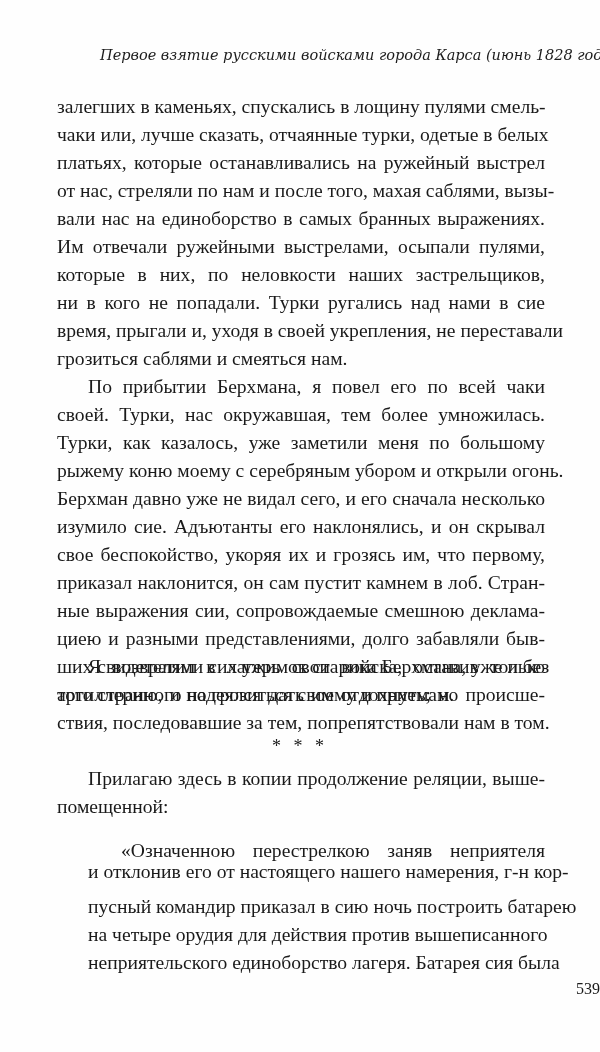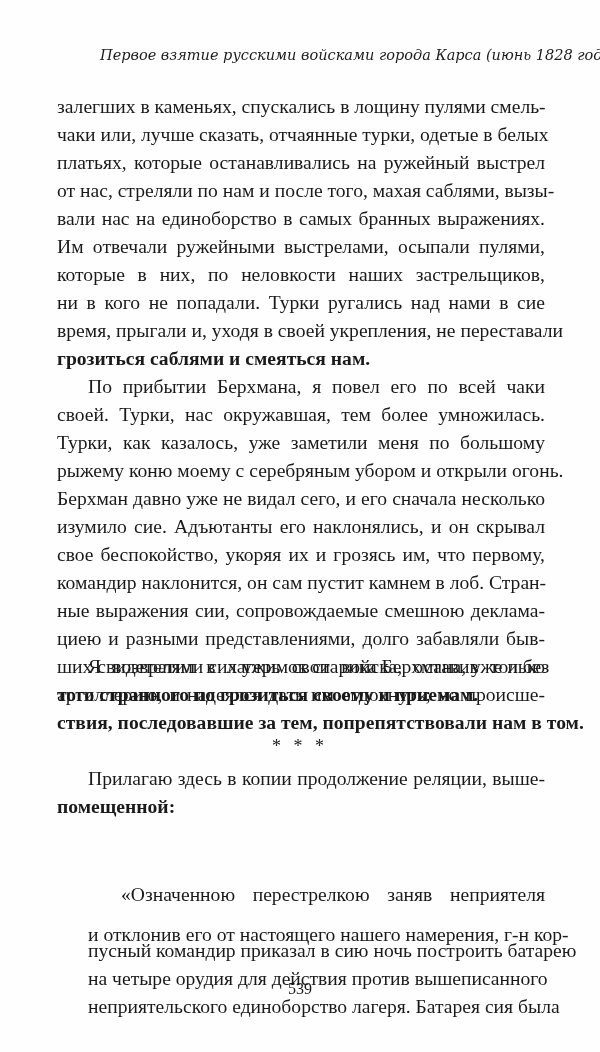--- a/index.html
+++ b/index.html
@@ -13,30 +13,30 @@
     }
     .body-text {
       position: absolute; left: 57px; width: 488px;
       font-family: "Liberation Serif", "DejaVu Serif", serif;
       font-size: 19.6px; color: #1a1a1a;
     }
     .line {
       position: absolute; left: 0; width: 100%; height: 28px;
       white-space: nowrap; text-align: justify; text-align-last: justify;
     }
-    .line.last { text-align-last: left; font-weight: bold; }
+    .line.last { text-align-last: left; }
     .line.indent { left: 31px; width: calc(100% - 31px); }
-    .quote .line { left: 31px; width: calc(100% - 31px); margin-top: 44px; }
+    .quote .line { left: 31px; width: calc(100% - 31px); }
     .quote .line.indent { left: 64px; width: calc(100% - 64px); }
     .stars {
       position: absolute; left: 0; width: 600px; top: 736px; text-align: center;
       font-family: "Liberation Serif", "DejaVu Serif", serif; font-size: 18px; letter-spacing: 4px;
     }
     .page-number {
-      position: absolute; left: 0; width: 600px; top: 980px; text-align: center;
+      position: absolute; left: 0; width: 600px; top: 980px; text-align: right;
       font-family: "Liberation Serif", "DejaVu Serif", serif; font-size: 16px; color: #1a1a1a;
     }
   </style>
 </head>
 <body>
 
 <div class="page">
 
   <div class="header">Первое взятие русскими войсками города Карса (июнь 1828 года)</div>
 
@@ -54,21 +54,21 @@
   </div>
 
   <div class="body-text" style="top:376px;">
     <div class="line indent" style="top:0px">По прибытии Берхмана, я повел его по всей чаки</div>
     <div class="line" style="top:28px">своей. Турки, нас окружавшая, тем более умножилась.</div>
     <div class="line" style="top:56px">Турки, как казалось, уже заметили меня по большому</div>
     <div class="line" style="top:84px">рыжему коню моему с серебряным убором и открыли огонь.</div>
     <div class="line" style="top:112px">Берхман давно уже не видал сего, и его сначала несколько</div>
     <div class="line" style="top:140px">изумило сие. Адъютанты его наклонялись, и он скрывал</div>
     <div class="line" style="top:168px">свое беспокойство, укоряя их и грозясь им, что первому,</div>
-    <div class="line" style="top:196px">командир наклонится, он сам пустит камнем в лоб. Стран-</div>
+    <div class="line" style="top:196px">приказал наклонится, он сам пустит камнем в лоб. Стран-</div>
     <div class="line" style="top:224px">ные выражения сии, сопровождаемые смешною деклама-</div>
     <div class="line" style="top:252px">циею и разными представлениями, долго забавляли быв-</div>
     <div class="line" style="top:280px">ших свидетелями сих ужимок старика Берхмана, уже и без</div>
     <div class="line last" style="top:308px">того странного по грозиться своему и приемам.</div>
   </div>
 
   <div class="body-text" style="top:656px;">
     <div class="line indent" style="top:0px">Я возвратил в лагерь свои войска, оставив только</div>
     <div class="line" style="top:28px">артиллерию, и надеялся дать им отдохнуть; но происше-</div>
     <div class="line last" style="top:56px">ствия, последовавшие за тем, попрепятствовали нам в том.</div>
@@ -76,21 +76,21 @@
 
   <div class="stars">* * *</div>
 
   <div class="body-text" style="top:768px;">
     <div class="line indent" style="top:0px">Прилагаю здесь в копии продолжение реляции, выше-</div>
     <div class="line last" style="top:28px">помещенной:</div>
   </div>
 
   <div class="body-text quote" style="top:840px;">
     <div class="line indent" style="top:0px">«Означенною перестрелкою заняв неприятеля</div>
-    <div class="line" style="top:40px">и отклонив его от настоящего нашего намерения, г-н кор-</div>
+    <div class="line" style="top:21px">и отклонив его от настоящего нашего намерения, г-н кор-</div>
     <div class="line" style="top:56px">пусный командир приказал в сию ночь построить батарею</div>
     <div class="line" style="top:84px">на четыре орудия для действия против вышеписанного</div>
     <div class="line" style="top:112px">неприятельского единоборство лагеря. Батарея сия была</div>
   </div>
 
   <div class="page-number">539</div>
 
 </div>
 
 </body></html>

